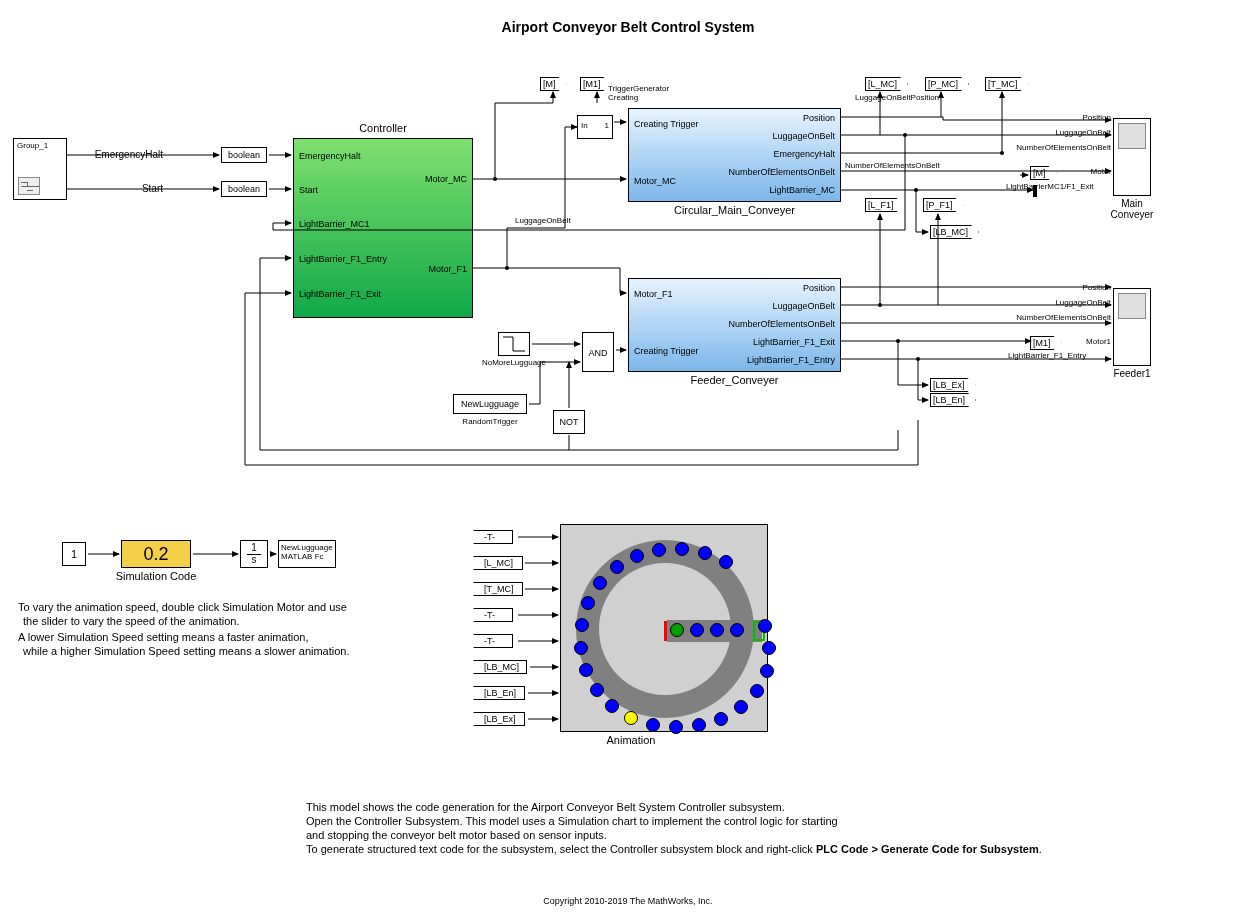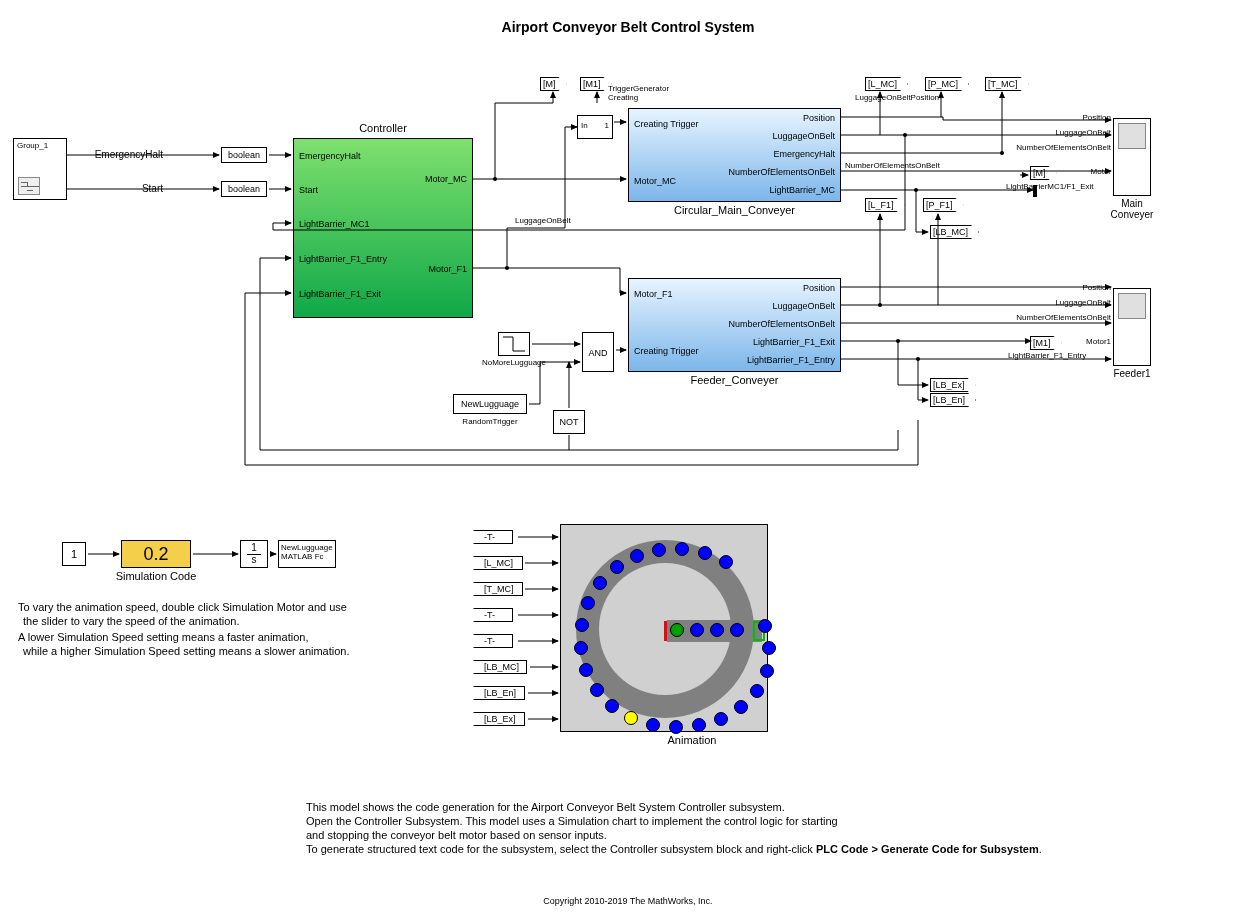--- a/index.html
+++ b/index.html
@@ -176,21 +176,21 @@
 <div class="tag tag-left" style="left:473px; top:712px; width:52px;">[LB_Ex]</div>
 
 <div class="anim" style="left:560px; top:524px; width:208px; height:208px;">
   <div class="ring-outer" style="left:15px; top:15px; width:178px; height:178px;"></div>
   <div class="ring-inner" style="left:38px; top:38px; width:132px; height:132px;"></div>
 
   <div class="feeder-bar" style="left:106px; top:95px; width:95px; height:22px;"></div>
   <div style="position:absolute;left:192px;top:96px;width:12px;height:20px;border:2px solid #00c000;"></div>
   <div style="position:absolute;left:103px;top:96px;width:3px;height:20px;background:#ff0000;"></div>
 </div>
-<div class="label-center" style="left:588px; top:734px; width:208px;">Animation</div>
+<div class="label-center" style="left:527px; top:734px; width:208px;">Animation</div>
 
 <div class="dot blue" style="left:758px; top:619px;"></div>
 <div class="dot blue" style="left:762px; top:641px;"></div>
 <div class="dot blue" style="left:760px; top:664px;"></div>
 <div class="dot blue" style="left:750px; top:684px;"></div>
 <div class="dot blue" style="left:734px; top:700px;"></div>
 <div class="dot blue" style="left:714px; top:712px;"></div>
 <div class="dot blue" style="left:692px; top:718px;"></div>
 <div class="dot blue" style="left:669px; top:720px;"></div>
 <div class="dot blue" style="left:646px; top:718px;"></div>

